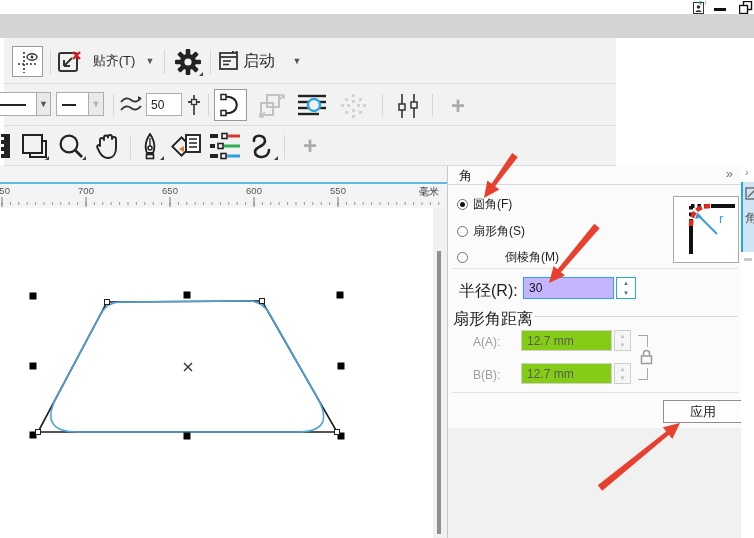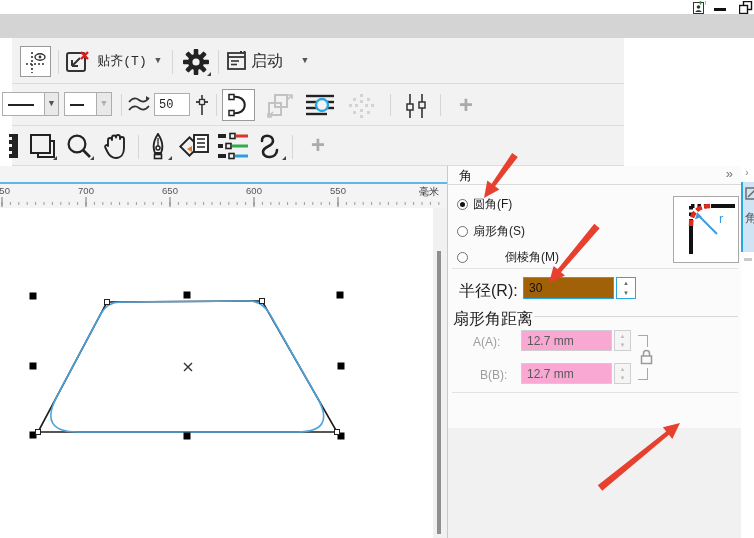--- a/index.html
+++ b/index.html
@@ -7,21 +7,21 @@
   body { font-family:"Liberation Sans","DejaVu Sans",sans-serif; position:relative;
          width:754px; height:538px; overflow:hidden; background:#fff; font-size:12px; color:#1e1e1e; }
   .abs { position:absolute; }
 
   
   #titlebar-strip { left:0; top:0; width:754px; height:14px; background:#fff; }
   #menubar-strip { left:0; top:14px; width:754px; height:24px; background:#d4d4d4; }
   .win-btn { position:absolute; top:0; height:14px; display:flex; align-items:center; justify-content:center; }
 
   
-  .bar { left:12px; width:612px; background:#f2f2f2; border-bottom:1px solid #dcdcdc;font-family:Liberation Mono, monospace; }
+  .bar { left:4px; width:612px; background:#f2f2f2; border-bottom:1px solid #dcdcdc; }
   #toolbar-standard { top:38px; height:46px; }
   #property-bar { top:84px; height:42px; }
   #toolbox-bar { top:126px; height:40px; }
   .tbtn { position:absolute; display:flex; align-items:center; justify-content:center; color:#2b2b2b; }
   .tbtn.framed { border:1px solid #9a9a9a; background:#fff; }
   .vsep { position:absolute; width:1px; background:#d6d6d6; }
   .caret { font-size:9px; color:#555; }
   .caret.dim { color:#b0b0b0; }
   .cjk { letter-spacing:0; }
   .fly::after { content:""; position:absolute; right:1px; bottom:1px; border-left:4px solid transparent; border-bottom:4px solid #444; }
@@ -44,22 +44,22 @@
   
   #docker { left:447px; top:166px; width:294px; height:372px; background:#fbfbfb; border-left:1px solid #c9c9c9; }
   #docker-header { position:absolute; left:0; top:0; width:100%; height:19px; border-bottom:1px solid #d9d9d9; }
   #docker-title { position:absolute; left:11px; top:1px; font-size:13px; color:#222; }
   #docker-collapse { position:absolute; right:8px; top:0px; color:#777; font-size:13px; }
   .radio-row { position:absolute; left:9px; display:flex; align-items:center; height:16px; cursor:default; }
   .radio { width:11px; height:11px; border:1px solid #6e6e6e; border-radius:50%; background:#fff; margin-right:5px; position:relative; }
   .radio.sel::after { content:""; position:absolute; left:2px; top:2px; width:5px; height:5px; border-radius:50%; background:#111; }
   .hline { position:absolute; height:1px; background:#e2e2e2; }
   .field { position:absolute; display:flex; align-items:center; padding-left:5px; font-size:12px; }
-  .field.on { background:#a16207; border:1px solid #2aa7e0; color:#111; }
-  .field.off { background:#f9a8d4; border:1px solid #cfcfcf; color:#5a5a5a; }
+  .field.on { background:#c4b5fd; border:1px solid #2aa7e0; color:#111; }
+  .field.off { background:#84cc16; border:1px solid #cfcfcf; color:#5a5a5a; }
   .spin { position:absolute; display:flex; flex-direction:column; align-items:center; justify-content:space-around; font-size:6px; line-height:6px; }
   .spin.on { background:#fff; border:1px solid #2aa7e0; color:#666; }
   .spin.off { background:#f5f5f5; border:1px solid #cfcfcf; color:#bdbdbd; }
   .glabel { position:absolute; color:#9d9d9d; font-size:12px; }
   .dlabel { position:absolute; color:#222; font-size:16px; }
   #preview-box { position:absolute; left:225px; top:30px; width:66px; height:67px; background:#fff; border:1px solid #a8a8a8; }
   .bracket { position:absolute; width:10px; height:12px; }
   .bracket.top { border-top:1px solid #a9a9a9; border-right:1px solid #a9a9a9; }
   .bracket.bot { border-bottom:1px solid #a9a9a9; border-right:1px solid #a9a9a9; }
   #apply-btn { position:absolute; left:215px; top:234px; width:80px; height:23px; background:#fdfdfd; border:1px solid #8f8f8f;
@@ -441,39 +441,40 @@
 
   <div class="glabel" style="left:25px;top:169px;">A(A):</div>
   <div class="field off" style="left:73px;top:164px;width:91px;height:21px;">
     <span>12.7 mm</span>
   </div>
   <div class="spin off" style="left:166px;top:164px;width:17px;height:21px;">
       <span>▲</span>
       <span>▼</span>
     </div>
 
-  <div class="glabel" style="left:32px;top:202px;">B(B):</div>
+  <div class="glabel" style="left:25px;top:202px;">B(B):</div>
   <div class="field off" style="left:73px;top:197px;width:91px;height:21px;">
     <span>12.7 mm</span>
   </div>
   <div class="spin off" style="left:166px;top:197px;width:17px;height:21px;">
       <span>▲</span>
       <span>▼</span>
     </div>
 
   <div class="bracket top" style="left:190px;top:169px;"></div>
   <div class="bracket bot" style="left:190px;top:202px;"></div>
   <div class="abs" style="left:192px;top:183px;">
     <svg width="13" height="16" viewBox="0 0 13 16">
       <path d="M3.5 7 V4.5 a3 3 0 0 1 6 0 V7" fill="none" stroke="#9a9a9a" stroke-width="1.5"></path>
       <rect x="1.5" y="7" width="10" height="7.5" fill="none" stroke="#9a9a9a" stroke-width="1.5"></rect>
     </svg>
   </div>
 
   <div class="hline" style="left:4px;top:226px;width:286px;background:#e3e3e3;"></div>
+  <div id="apply-btn" class="cjk">应用</div>
   <div id="docker-lower"></div>
 </div>
 
 <div class="abs" id="right-strip">
   <div class="abs" style="left:4px;top:0px;color:#8a8a8a;font-size:11px;">›</div>
   <div class="activetab">
     <svg width="14" height="14" style="position:absolute;left:2px;top:5px;" viewBox="0 0 14 14">
       <rect x="1" y="1" width="11" height="11" fill="none" stroke="#666" stroke-width="1.4"></rect>
       <line x1="3" y1="10" x2="10" y2="3" stroke="#666" stroke-width="1.4"></line>
     </svg>

